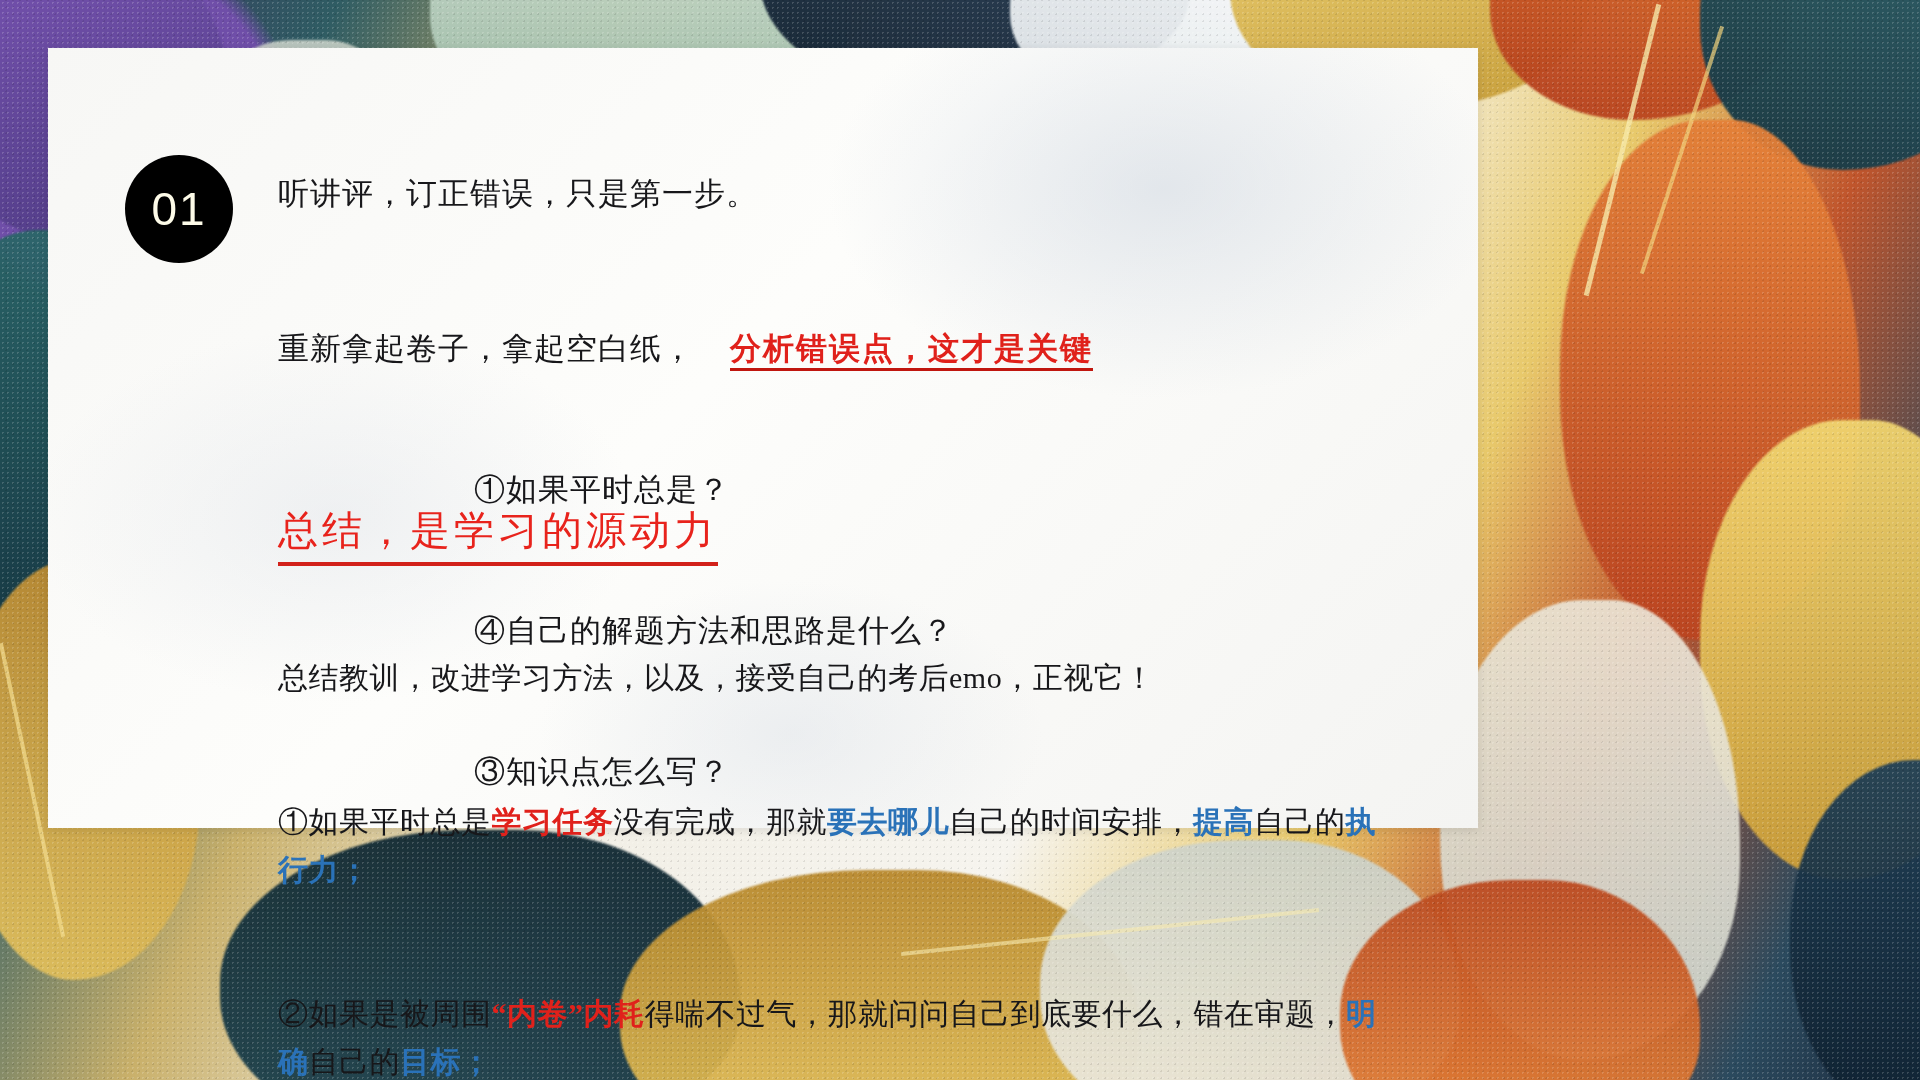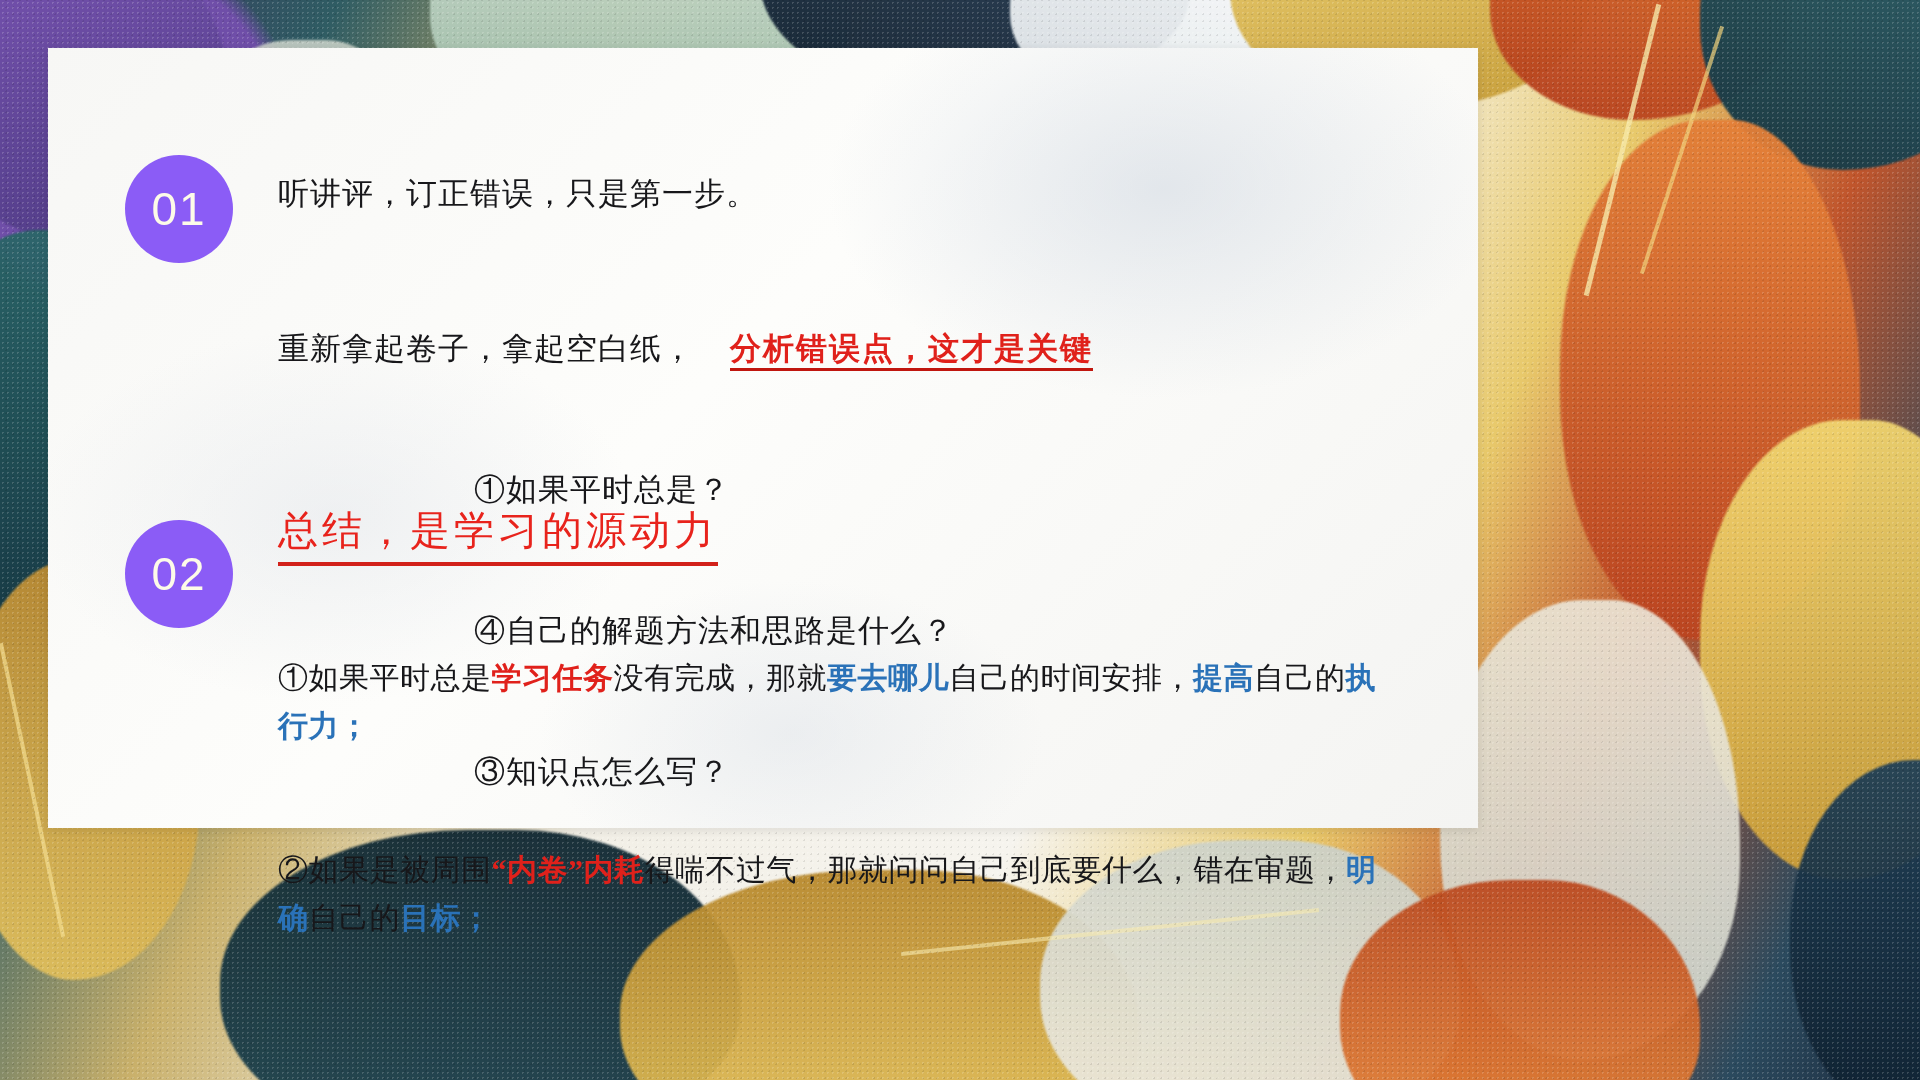--- a/index.html
+++ b/index.html
@@ -40,21 +40,21 @@
     position:absolute;inset:0;overflow:hidden;
     background:
       radial-gradient(ellipse 480px 300px at 78% 18%, rgba(206,214,224,.55) 0%, rgba(206,214,224,0) 70%),
       radial-gradient(ellipse 420px 260px at 20% 60%, rgba(222,226,232,.45) 0%, rgba(222,226,232,0) 72%),
       radial-gradient(ellipse 360px 220px at 52% 88%, rgba(214,220,228,.40) 0%, rgba(214,220,228,0) 70%),
       linear-gradient(135deg,#f7f7f5 0%,#fdfdfb 45%,#f4f4f2 100%);
   }
   
   .bullet{
     position:absolute;width:108px;height:108px;border-radius:50%;
-    background:#8b5cf6;
+    background:#000000;
     display:flex;align-items:center;justify-content:center;
     color:#fdfbe8;font-family:"Liberation Sans","DejaVu Sans",sans-serif;
     font-size:46px;letter-spacing:2px;
   }
   #bullet-01{left:125px;top:155px;}
   #bullet-02{left:125px;top:520px;}
 
   
   .txt{
     position:absolute;
@@ -120,34 +120,32 @@
     <div class="grain"></div>
   </div>
 
   <div class="card">
     <div class="card-wash"></div>
   </div>
 
   <div class="bullet" id="bullet-01">
     <span>01</span>
   </div>
-  <div class="bullet" id="bullet-02">
-    <span>02</span>
-  </div>
 
   <div class="txt sec1">
     <span class="l1">听讲评，订正错误，只是第一步。</span>
     <span class="l2"><span>重新拿起卷子，拿起空白纸，</span><span class="hl-red">分析错误点，这才是关键</span></span>
     <span class="ind">①如果平时总是？</span>
     <span class="ind">④自己的解题方法和思路是什么？</span>
     <span class="ind">③知识点怎么写？</span>
   </div>
 
   <div class="heading-red">总结，是学习的源动力</div>
 
   <div class="txt sec2">
+    <p>总结教训，改进学习方法，以及，接受自己的考后emo，正视它！</p>
     <p><span>①如果平时总是</span><span class="red">学习任务</span><span>没有完成，那就</span><span class="blue">要去哪儿</span><span>自己的时间安排，</span><span class="blue">提高</span><span>自己的</span><span class="blue">执行力；</span></p>
     <p><span>②如果是被周围</span><span class="red">“内卷”内耗</span><span>得喘不过气，那就问问自己到底要什么，错在审题，</span><span class="blue">明确</span><span>自己的</span><span class="blue">目标；</span></p>
     
     
   </div>
 
 </div>
 
 </body></html>

